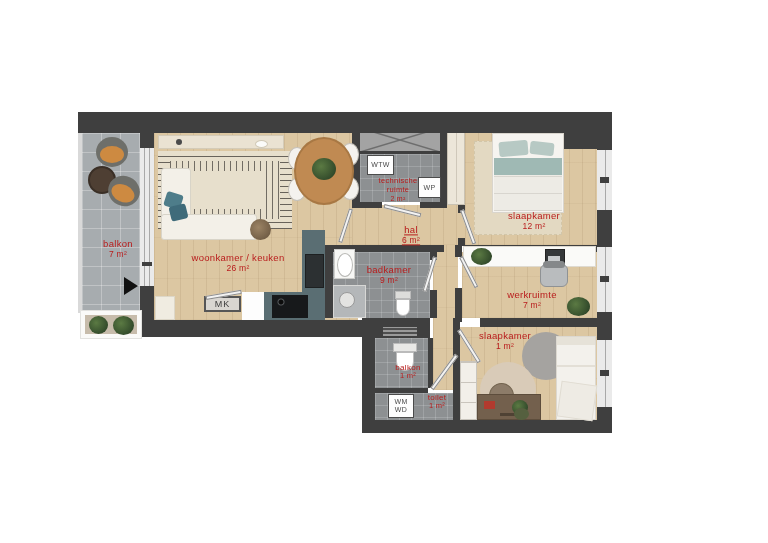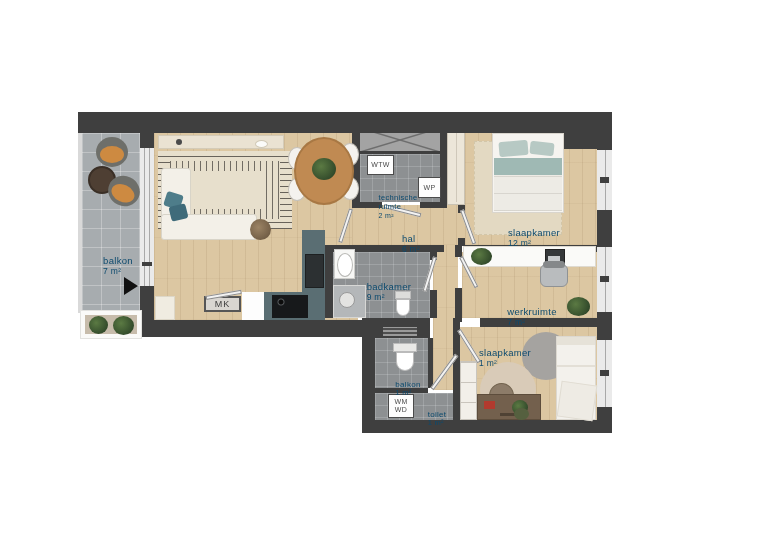--- a/index.html
+++ b/index.html
@@ -15,22 +15,22 @@
                          linear-gradient(90deg,rgba(255,255,255,.16) 1px,rgba(0,0,0,0) 1px);
         background-size:12px 12px;}
   .btile{background-color:#a7acaf;
         background-image:linear-gradient(rgba(255,255,255,.28) 1px,rgba(0,0,0,0) 1px),
                          linear-gradient(90deg,rgba(255,255,255,.28) 1px,rgba(0,0,0,0) 1px);
         background-size:19px 19px;}
   .counter{background:#5a6e73;}
   .win{background:#eaeaea;}
   .winline{position:absolute;left:50%;top:0;bottom:0;width:1px;background:#a8a8a8;}
   .door{position:absolute;height:2px;background:#f2f2f2;border:1px solid #8d8d8d;transform-origin:0 50%;}
-  .label{position:absolute;transform:translate(-50%,-50%);text-align:left;color:#0c4a6e;
-         line-height:1.18;letter-spacing:.3px;white-space:nowrap;margin-top:17px;}
+  .label{position:absolute;transform:translate(-50%,-50%);text-align:center;color:#b91c1c;
+         line-height:1.18;letter-spacing:.3px;white-space:nowrap;}
   .lname{font-size:9.5px;}
   .larea{font-size:8.5px;}
   .small .lname{font-size:8px;}
   .small .larea{font-size:7.5px;}
   .tiny .lname{font-size:7.5px;}
   .tiny .larea{font-size:7px;}
   .eqbox{background:#fdfdfd;border:1.5px solid #4b4b4b;display:flex;flex-direction:column;
          align-items:center;justify-content:center;color:#4a4a4a;font-size:7px;line-height:1.1;
          letter-spacing:.3px;box-sizing:border-box;}
   .mkbox{background:#d9d6d1;border:2px solid #565656;display:flex;align-items:center;justify-content:center;
@@ -246,26 +246,30 @@
   <div class="door" style="left:435px;top:255px;width:34px;transform:rotate(107deg);"></div>
   <div class="door" style="left:461px;top:255px;width:32px;transform:rotate(63deg);"></div>
   <div class="door" style="left:459px;top:328px;width:36px;transform:rotate(58deg);"></div>
   <div class="door" style="left:432px;top:387px;width:40px;transform:rotate(-54deg);"></div>
   <div class="door" style="left:206px;top:296px;width:34px;transform:rotate(-10deg);"></div>
 
   <div class="label" style="left:118px;top:249px;">
     <div class="lname">balkon</div>
     <div class="larea">7 m²</div>
   </div>
+  <div class="label" style="left:238px;top:263px;">
+    <div class="lname">woonkamer / keuken</div>
+    <div class="larea">26 m²</div>
+  </div>
   <div class="label tiny" style="left:398px;top:190px;">
     <div class="lname">technische</div>
     <div class="lname">ruimte</div>
     <div class="larea">2 m²</div>
   </div>
-  <div class="label" style="left:411px;top:227px;">
+  <div class="label" style="left:411px;top:235px;text-decoration:underline;">
     <div class="lname">hal</div>
     <div class="larea">6 m²</div>
   </div>
   <div class="label" style="left:534px;top:221px;">
     <div class="lname">slaapkamer</div>
     <div class="larea">12 m²</div>
   </div>
   <div class="label" style="left:389px;top:275px;">
     <div class="lname">badkamer</div>
     <div class="larea">9 m²</div>

